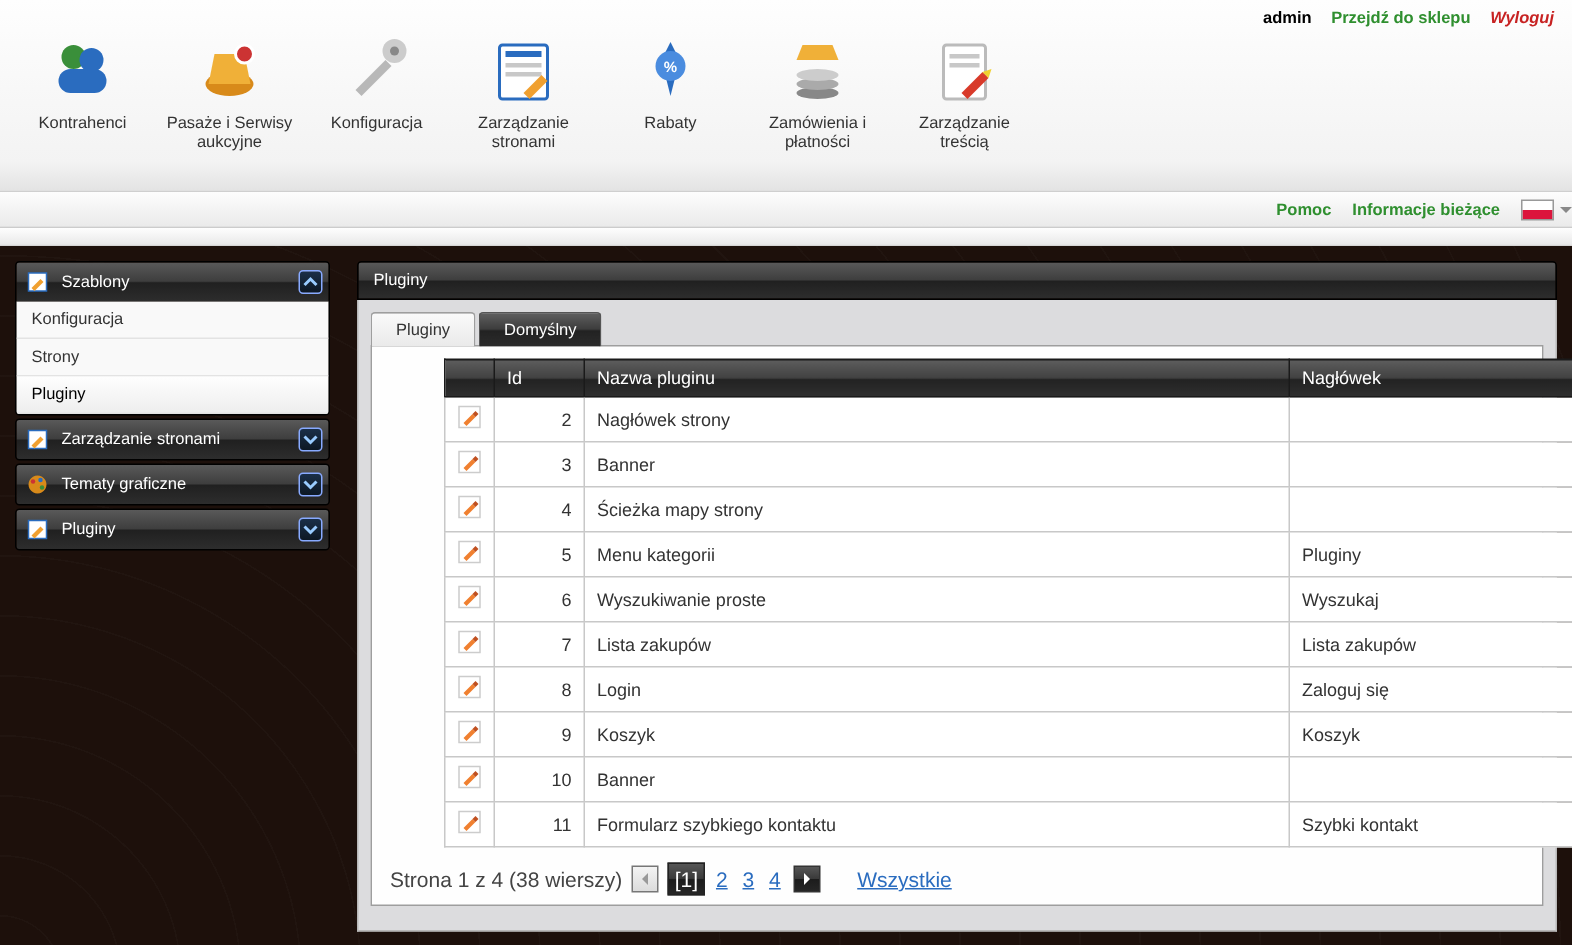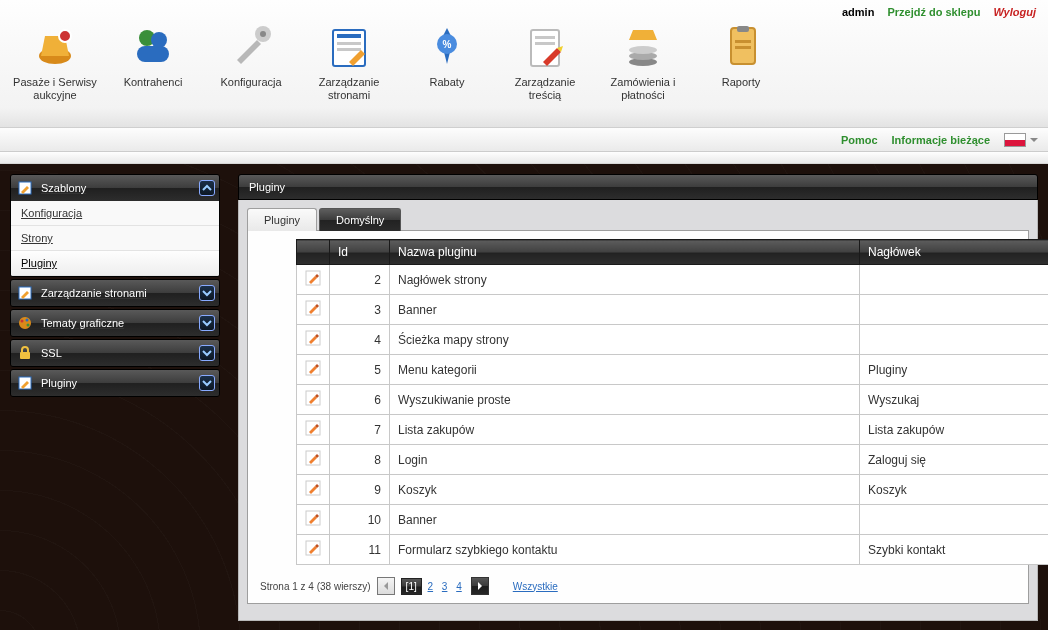--- a/index.html
+++ b/index.html
@@ -46,21 +46,20 @@
   .topitem .tlabel { line-height: 1.2; }
   .lbl-blue { color: #2a6cbf; font-weight: bold; }
   
   .subbar {
     height: 24px;
     background: linear-gradient(#fdfdfd,#eaeaea);
     border-bottom: 1px solid #ccc;
     display: flex;
     align-items: center;
     justify-content: flex-end;
-    padding-right: 10px;
     gap: 14px;
     font-size: 11px;
     position: relative;
   }
   .subbar .flag {
     width: 22px; height: 14px;
     background: linear-gradient(to bottom, #fff 0 50%, #dc143c 50% 100%);
     border: 1px solid #999;
   }
   .subbar .flagwrap { display:flex; align-items:center; gap:4px; }
@@ -70,21 +69,21 @@
     background: #1d100b;
     background-image:
       repeating-radial-gradient(circle at 0% 100%, rgba(255,255,255,0.02) 0 1px, transparent 1px 40px);
     min-height: 470px;
     padding: 10px 10px 30px 10px;
     display: flex;
     align-items: flex-start;
     gap: 18px;
   }
   
-  .sidebar { width: 210px; flex: 0 0 210px; text-decoration: underline; }
+  .sidebar { width: 210px; flex: 0 0 210px; }
   .accitem {
     border: 1px solid #000;
     border-radius: 3px;
     margin-bottom: 2px;
     overflow: hidden;
   }
   .acchead {
     height: 26px;
     background: linear-gradient(#595959 0%, #3e3e3e 48%, #202020 52%, #2d2d2d 100%);
     color: #fff;
@@ -187,21 +186,21 @@
     width:16px; height:16px;
     display:inline-block;
     position:relative;
   }
   .editicon svg { width:16px; height:16px; }
   .pager {
     margin-top: 12px;
     display:flex;
     align-items:center;
     gap: 6px;
-    font-size: 10px;
+    font-size: 14px;
     color: #444;
     padding: 0 4px;
   }
   .pgbtn {
     width: 18px; height:18px;
     display:inline-flex; align-items:center; justify-content:center;
     font-size: 11px;
     border: 1px solid #777;
   }
   .pgbtn.light { background: linear-gradient(#f4f4f4,#dcdcdc); color:#777; }
@@ -223,36 +222,36 @@
   <div class="toplinks">
     <span class="black">admin</span>
     <span class="green">Przejdź do sklepu</span>
     <span class="red">Wyloguj</span>
   </div>
   <div class="topnav">
 
       <div class="topitem">
         <div class="ticon">
           <svg width="48" height="48">
+            <circle cx="18" cy="16" r="8" fill="#3a8f3a"></circle>
+            <circle cx="30" cy="18" r="8" fill="#2a6cbf"></circle>
+            <rect x="8" y="24" width="32" height="16" rx="8" fill="#2a6cbf"></rect>
+          </svg>
+        </div>
+        <div class="tlabel ">Kontrahenci</div>
+      </div>
+      <div class="topitem">
+        <div class="ticon">
+          <svg width="48" height="48">
             <ellipse cx="24" cy="34" rx="16" ry="8" fill="#d88a1a"></ellipse>
             <path d="M10 34 L14 14 L34 14 L38 34 Z" fill="#f0b038"></path>
             <circle cx="34" cy="14" r="6" fill="#c33" stroke="#fff" stroke-width="2"></circle>
           </svg>
         </div>
         <div class="tlabel ">Pasaże i Serwisy aukcyjne</div>
-      </div>
-      <div class="topitem">
-        <div class="ticon">
-          <svg width="48" height="48">
-            <circle cx="18" cy="16" r="8" fill="#3a8f3a"></circle>
-            <circle cx="30" cy="18" r="8" fill="#2a6cbf"></circle>
-            <rect x="8" y="24" width="32" height="16" rx="8" fill="#2a6cbf"></rect>
-          </svg>
-        </div>
-        <div class="tlabel ">Kontrahenci</div>
       </div>
       <div class="topitem">
         <div class="ticon">
           <svg width="48" height="48">
             <path d="M10 38 L30 18 L34 22 L14 42 Z" fill="#b8b8b8"></path>
             <circle cx="36" cy="12" r="8" fill="#ccc"></circle>
             <circle cx="36" cy="12" r="3" fill="#888"></circle>
           </svg>
         </div>
         <div class="tlabel ">Konfiguracja</div>
@@ -275,50 +274,39 @@
             <path d="M24 6 L30 18 L24 42 L18 18 Z" fill="#2a6cbf"></path>
             <circle cx="24" cy="22" r="10" fill="#4a8cdf"></circle>
             <text x="24" y="26" text-anchor="middle" fill="#fff" font-size="10" font-weight="bold">%</text>
           </svg>
         </div>
         <div class="tlabel ">Rabaty</div>
       </div>
       <div class="topitem">
         <div class="ticon">
           <svg width="48" height="48">
+            <ellipse cx="24" cy="40" rx="14" ry="4" fill="#888"></ellipse>
+            <ellipse cx="24" cy="34" rx="14" ry="4" fill="#aaa"></ellipse>
+            <ellipse cx="24" cy="28" rx="14" ry="4" fill="#ccc"></ellipse>
+            <path d="M10 18 L14 8 L34 8 L38 18 Z" fill="#f0b038"></path>
+          </svg>
+        </div>
+        <div class="tlabel ">Zamówienia i płatności</div>
+      </div>
+      <div class="topitem">
+        <div class="ticon">
+          <svg width="48" height="48">
             <rect x="10" y="8" width="28" height="36" rx="2" fill="#fff" stroke="#bbb" stroke-width="2"></rect>
             <rect x="14" y="14" width="20" height="3" fill="#c8c8c8"></rect>
             <rect x="14" y="20" width="20" height="3" fill="#c8c8c8"></rect>
             <path d="M22 40 L36 26 L40 30 L26 44 Z" fill="#d83a2a"></path>
             <path d="M36 26 L40 30 L42 24 Z" fill="#f0d030"></path>
           </svg>
         </div>
         <div class="tlabel ">Zarządzanie treścią</div>
-      </div>
-      <div class="topitem">
-        <div class="ticon">
-          <svg width="48" height="48">
-            <ellipse cx="24" cy="40" rx="14" ry="4" fill="#888"></ellipse>
-            <ellipse cx="24" cy="34" rx="14" ry="4" fill="#aaa"></ellipse>
-            <ellipse cx="24" cy="28" rx="14" ry="4" fill="#ccc"></ellipse>
-            <path d="M10 18 L14 8 L34 8 L38 18 Z" fill="#f0b038"></path>
-          </svg>
-        </div>
-        <div class="tlabel ">Zamówienia i płatności</div>
-      </div>
-      <div class="topitem">
-        <div class="ticon">
-          <svg width="48" height="48">
-            <rect x="14" y="6" width="24" height="36" rx="3" fill="#f0c060" stroke="#c89030" stroke-width="2"></rect>
-            <rect x="20" y="4" width="12" height="6" rx="2" fill="#888"></rect>
-            <rect x="18" y="18" width="16" height="3" fill="#c89030"></rect>
-            <rect x="18" y="24" width="16" height="3" fill="#c89030"></rect>
-          </svg>
-        </div>
-        <div class="tlabel ">Raporty</div>
       </div>
     </div>
 </div>
 
 <div class="subbar">
   <span class="green">Pomoc</span>
   <span class="green">Informacje bieżące</span>
   <span class="flagwrap">
     <span class="flag"></span>
     <svg width="8" height="8">
@@ -383,36 +371,20 @@
             <svg width="10" height="10">
               <path d="M1 3 L5 7 L9 3" stroke="#9cf" stroke-width="2" fill="none"></path>
             </svg>
           </span>
         </div>
       </div>
       <div class="accitem">
         <div class="acchead">
           <span class="aicon">
             <svg width="16" height="16">
-              <rect x="3" y="7" width="10" height="7" rx="1" fill="#f0c040"></rect>
-              <path d="M5 7 v-2 a3 3 0 0 1 6 0 v2" fill="none" stroke="#f0c040" stroke-width="2"></path>
-            </svg>
-          </span>
-          <span>SSL</span>
-          <span class="toggle">
-            <svg width="10" height="10">
-              <path d="M1 3 L5 7 L9 3" stroke="#9cf" stroke-width="2" fill="none"></path>
-            </svg>
-          </span>
-        </div>
-      </div>
-      <div class="accitem">
-        <div class="acchead">
-          <span class="aicon">
-            <svg width="16" height="16">
               <rect x="2" y="2" width="12" height="12" fill="#fff" stroke="#2a6cbf"></rect>
               <path d="M4 12 L10 6 L12 8 L6 14 Z" fill="#f0a030"></path>
             </svg>
           </span>
           <span>Pluginy</span>
           <span class="toggle">
             <svg width="10" height="10">
               <path d="M1 3 L5 7 L9 3" stroke="#9cf" stroke-width="2" fill="none"></path>
             </svg>
           </span>

